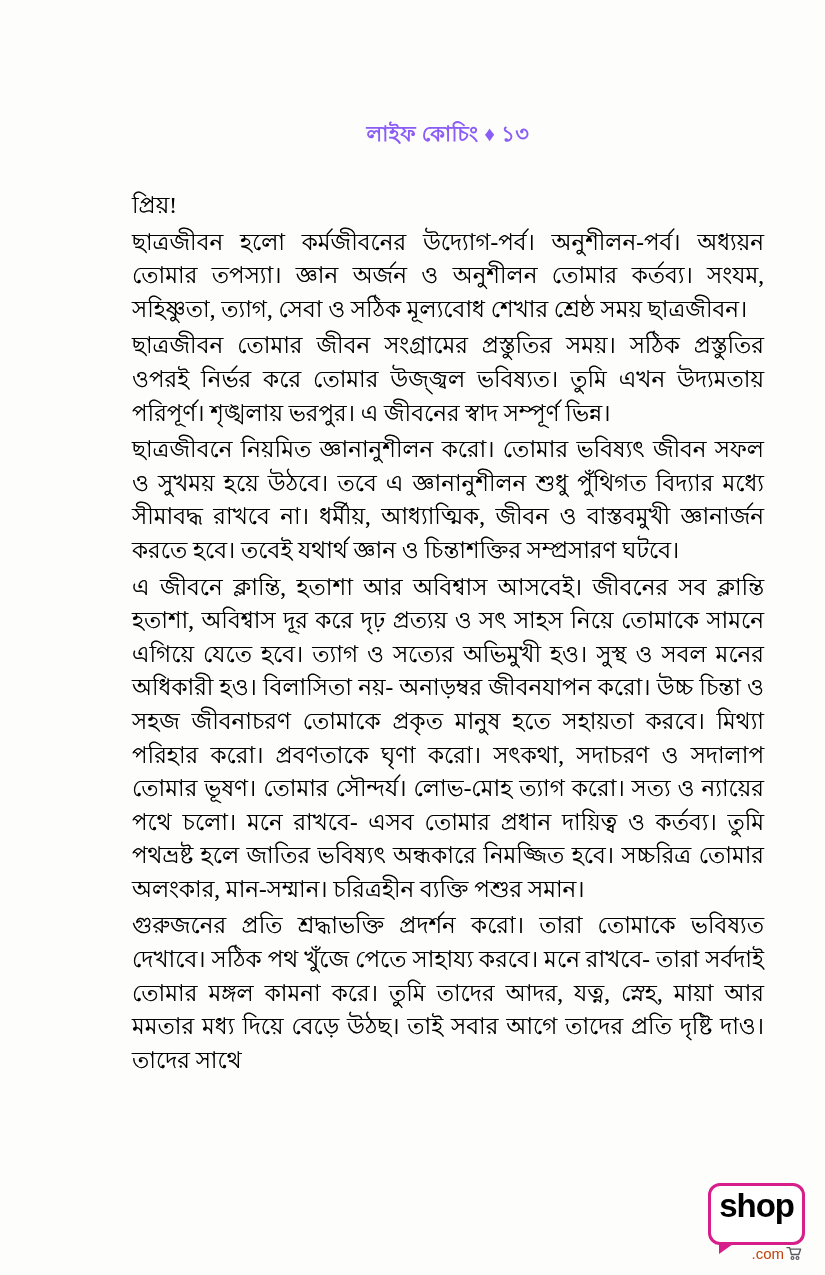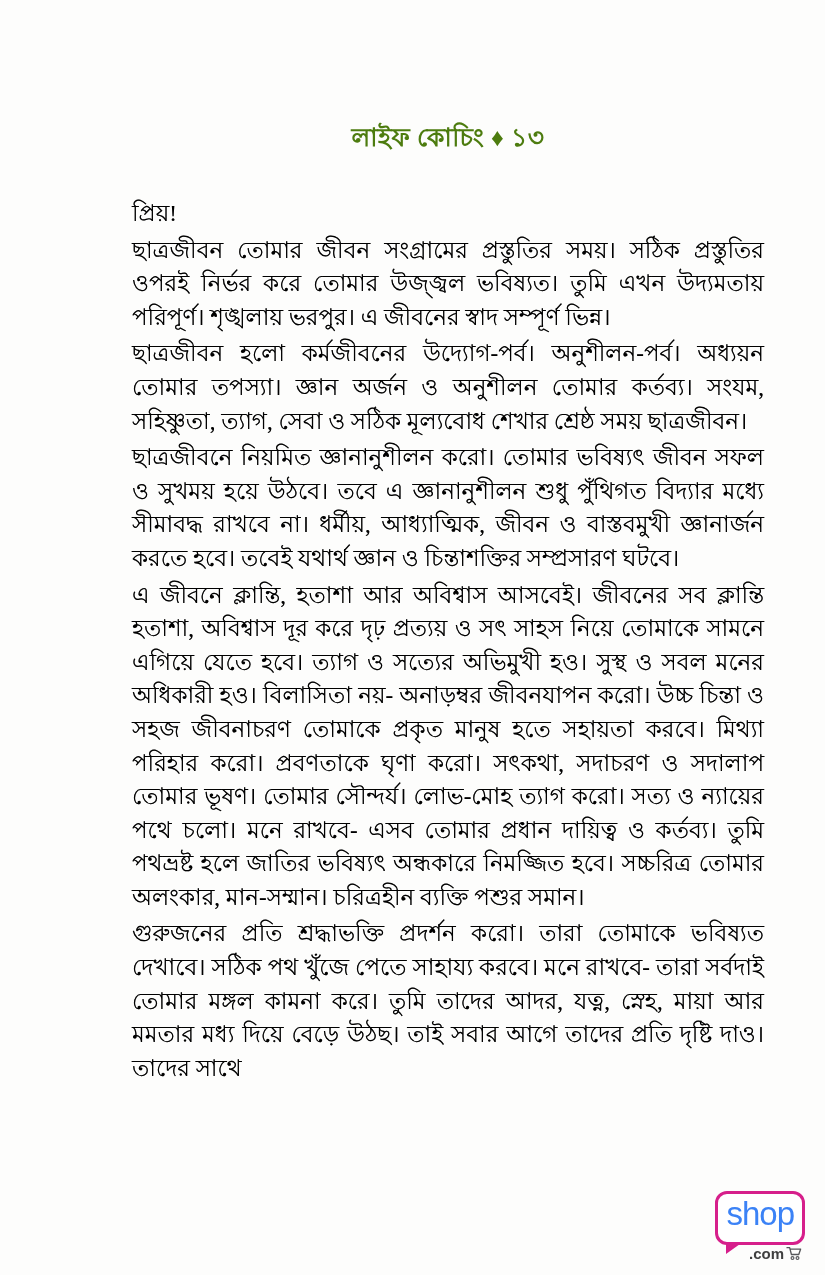--- a/index.html
+++ b/index.html
@@ -17,23 +17,23 @@
     font-family: "Liberation Serif", "DejaVu Sans", serif;
   }
   .content {
     position: absolute;
     left: 132px;
     top: 118px;
     width: 632px;
   }
   .running-header {
     text-align: center;
-    font-size: 25px;
+    font-size: 21px;
     font-weight: 600;
-    color: #4d7c0f;
+    color: #8b5cf6;
     margin-bottom: 36px;
     letter-spacing: 0.5px;
   }
   .body-text {
     font-size: 23px;
     line-height: 33.6px;
     text-align: justify;
     color: #000000;
     text-shadow: 0 0 0.45px rgba(20,20,20,0.55);
   }
@@ -60,25 +60,25 @@
     margin-right: 3px;
     line-height: 1;
   }
   .wm-bubble-wrap {
     position: relative;
     display: inline-block;
   }
   .wm-bubble {
     display: inline-block;
     font-size: 33px;
-    font-weight: normal;
-    color: #3b82f6;
+    font-weight: bold;
+    color: #000000;
     letter-spacing: -1px;
     line-height: 1;
-    padding: 3px 8px 12px 8px;
+    padding: 3px 8px 20px 8px;
     border: 3.5px solid #d61f8b;
     border-radius: 12px;
     background: #ffffff;
   }
   .wm-tail {
     position: absolute;
     left: 11px;
     bottom: -9px;
     width: 0;
     height: 0;
@@ -87,42 +87,42 @@
   }
   .wm-domain-row {
     position: absolute;
     right: 2px;
     top: 100%;
     margin-top: 1px;
     display: flex;
     align-items: center;
     gap: 2px;
     font-size: 15px;
-    font-weight: bold;
-    color: #404040;
+    font-weight: normal;
+    color: #c2410c;
     line-height: 1;
   }
   .wm-cart {
     width: 17px;
     height: 15px;
     display: inline-block;
   }
 </style>
 </head>
 <body>
 
 <div class="page">
 
   <div class="content">
     <div class="running-header">লাইফ কোচিং ♦ ১৩</div>
 
     <div class="body-text">
       <p class="salutation">প্রিয়!</p>
+      <p>ছাত্রজীবন হলো কর্মজীবনের উদ্যোগ-পর্ব। অনুশীলন-পর্ব। অধ্যয়ন তোমার তপস্যা। জ্ঞান অর্জন ও অনুশীলন তোমার কর্তব্য। সংযম, সহিষ্ণুতা, ত্যাগ, সেবা ও সঠিক মূল্যবোধ শেখার শ্রেষ্ঠ সময় ছাত্রজীবন।</p>
       <p>ছাত্রজীবন তোমার জীবন সংগ্রামের প্রস্তুতির সময়। সঠিক প্রস্তুতির ওপরই নির্ভর করে তোমার উজ্জ্বল ভবিষ্যত। তুমি এখন উদ্যমতায় পরিপূর্ণ। শৃঙ্খলায় ভরপুর। এ জীবনের স্বাদ সম্পূর্ণ ভিন্ন।</p>
-      <p>ছাত্রজীবন হলো কর্মজীবনের উদ্যোগ-পর্ব। অনুশীলন-পর্ব। অধ্যয়ন তোমার তপস্যা। জ্ঞান অর্জন ও অনুশীলন তোমার কর্তব্য। সংযম, সহিষ্ণুতা, ত্যাগ, সেবা ও সঠিক মূল্যবোধ শেখার শ্রেষ্ঠ সময় ছাত্রজীবন।</p>
       <p>ছাত্রজীবনে নিয়মিত জ্ঞানানুশীলন করো। তোমার ভবিষ্যৎ জীবন সফল ও সুখময় হয়ে উঠবে। তবে এ জ্ঞানানুশীলন শুধু পুঁথিগত বিদ্যার মধ্যে সীমাবদ্ধ রাখবে না। ধর্মীয়, আধ্যাত্মিক, জীবন ও বাস্তবমুখী জ্ঞানার্জন করতে হবে। তবেই যথার্থ জ্ঞান ও চিন্তাশক্তির সম্প্রসারণ ঘটবে।</p>
       <p>এ জীবনে ক্লান্তি, হতাশা আর অবিশ্বাস আসবেই। জীবনের সব ক্লান্তি হতাশা, অবিশ্বাস দূর করে দৃঢ় প্রত্যয় ও সৎ সাহস নিয়ে তোমাকে সামনে এগিয়ে যেতে হবে। ত্যাগ ও সত্যের অভিমুখী হও। সুস্থ ও সবল মনের অধিকারী হও। বিলাসিতা নয়- অনাড়ম্বর জীবনযাপন করো। উচ্চ চিন্তা ও সহজ জীবনাচরণ তোমাকে প্রকৃত মানুষ হতে সহায়তা করবে। মিথ্যা পরিহার করো। প্রবণতাকে ঘৃণা করো। সৎকথা, সদাচরণ ও সদালাপ তোমার ভূষণ। তোমার সৌন্দর্য। লোভ-মোহ ত্যাগ করো। সত্য ও ন্যায়ের পথে চলো। মনে রাখবে- এসব তোমার প্রধান দায়িত্ব ও কর্তব্য। তুমি পথভ্রষ্ট হলে জাতির ভবিষ্যৎ অন্ধকারে নিমজ্জিত হবে। সচ্চরিত্র তোমার অলংকার, মান-সম্মান। চরিত্রহীন ব্যক্তি পশুর সমান।</p>
       <p>গুরুজনের প্রতি শ্রদ্ধাভক্তি প্রদর্শন করো। তারা তোমাকে ভবিষ্যত দেখাবে। সঠিক পথ খুঁজে পেতে সাহায্য করবে। মনে রাখবে- তারা সর্বদাই তোমার মঙ্গল কামনা করে। তুমি তাদের আদর, যত্ন, স্নেহ, মায়া আর মমতার মধ্য দিয়ে বেড়ে উঠছ। তাই সবার আগে তাদের প্রতি দৃষ্টি দাও। তাদের সাথে</p>
     </div>
   </div>
 
   <div class="watermark">
     <span class="wm-bubble-wrap">
       <span class="wm-bubble">shop</span>
       <span class="wm-tail"></span>

